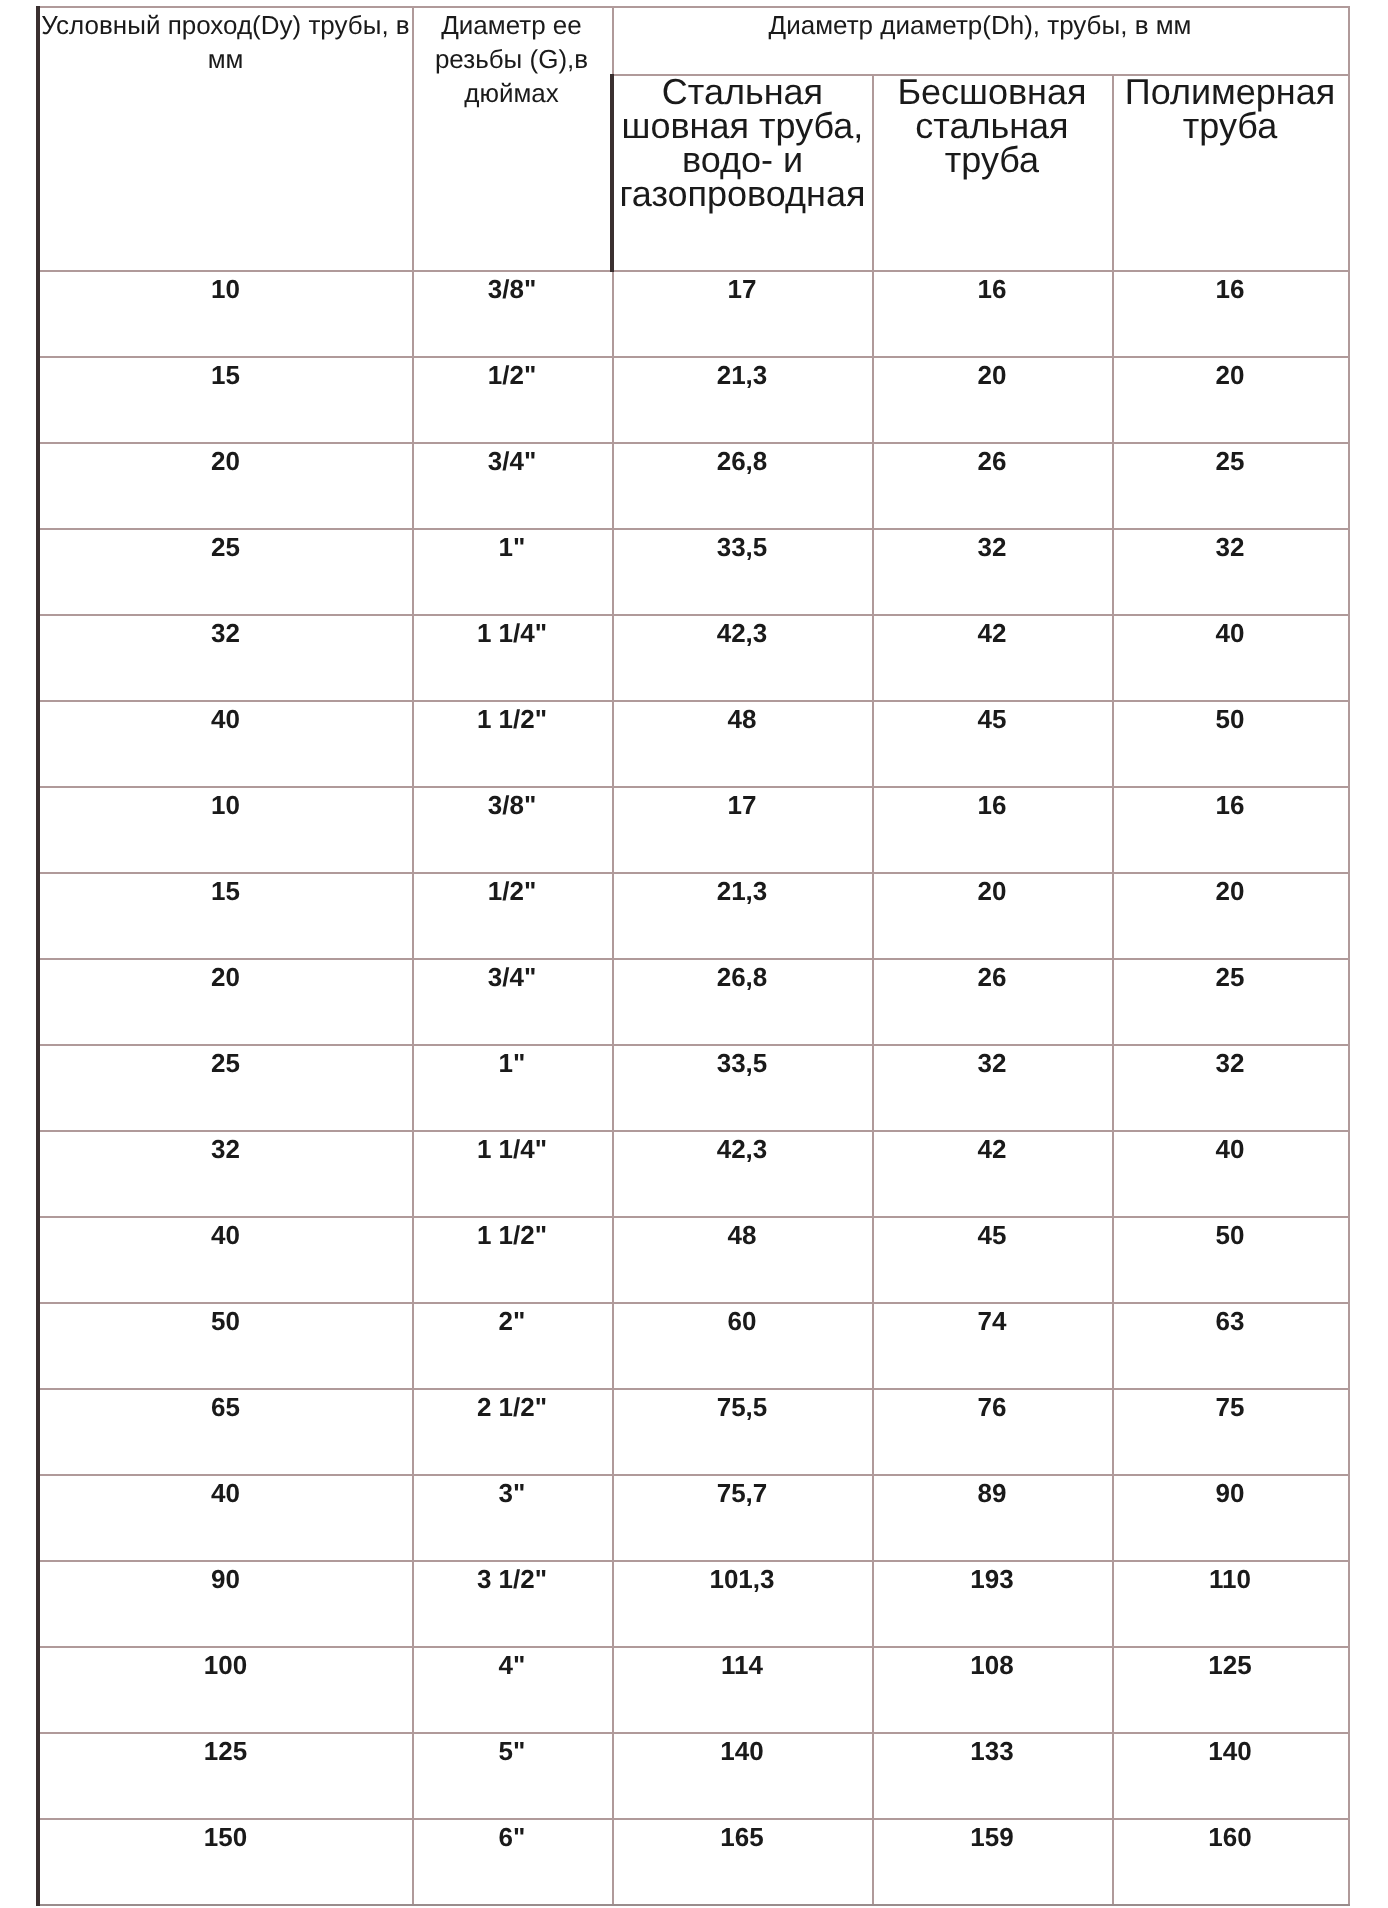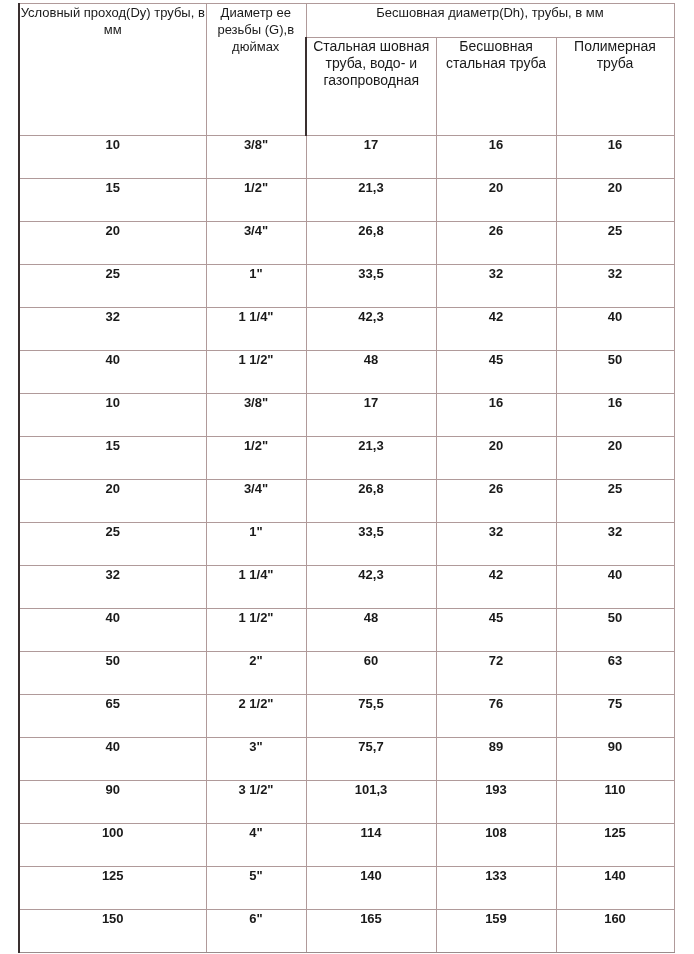--- a/index.html
+++ b/index.html
@@ -61,21 +61,21 @@
     font-size: 13px;
     line-height: 17px;
     padding-top: 6px;
     padding-left: 3px;
     padding-right: 3px;
     color: #1a1a1a;
     font-weight: normal;
   }
   td.hcell-tall {
     text-align: center;
-    font-size: 14px;
+    font-size: 18px;
     line-height: 17px;
     padding-top: 6px;
     padding-left: 3px;
     padding-right: 3px;
   }
   td.dcell {
     text-align: center;
     font-size: 13px;
     line-height: 17px;
     height: 42px;
@@ -92,21 +92,21 @@
       <col class="c-dy">
       <col class="c-g">
       <col class="c-seam">
       <col class="c-seamless">
       <col class="c-poly">
     </colgroup>
     <tbody>
       <tr class="hdr-top">
         <td class="hcell" rowspan="2">Условный проход(Dy) трубы, в мм</td>
         <td class="hcell" rowspan="2">Диаметр ее резьбы (G),в дюймах</td>
-        <td class="hcell" colspan="3">Бесшовная диаметр(Dh), трубы, в мм</td>
+        <td class="hcell" colspan="3">Диаметр диаметр(Dh), трубы, в мм</td>
       </tr>
       <tr class="hdr-sub">
         <td class="hcell-tall">Стальная шовная труба, водо- и газопроводная</td>
         <td class="hcell-tall">Бесшовная стальная труба</td>
         <td class="hcell-tall">Полимерная труба</td>
       </tr>
 
       <tr class="data-row">
         <td class="dcell">10</td>
         <td class="dcell">3/8"</td>
@@ -188,21 +188,21 @@
         <td class="dcell">40</td>
         <td class="dcell">1 1/2"</td>
         <td class="dcell">48</td>
         <td class="dcell">45</td>
         <td class="dcell">50</td>
       </tr>
       <tr class="data-row">
         <td class="dcell">50</td>
         <td class="dcell">2"</td>
         <td class="dcell">60</td>
-        <td class="dcell">72</td>
+        <td class="dcell">74</td>
         <td class="dcell">63</td>
       </tr>
       <tr class="data-row">
         <td class="dcell">65</td>
         <td class="dcell">2 1/2"</td>
         <td class="dcell">75,5</td>
         <td class="dcell">76</td>
         <td class="dcell">75</td>
       </tr>
       <tr class="data-row">

